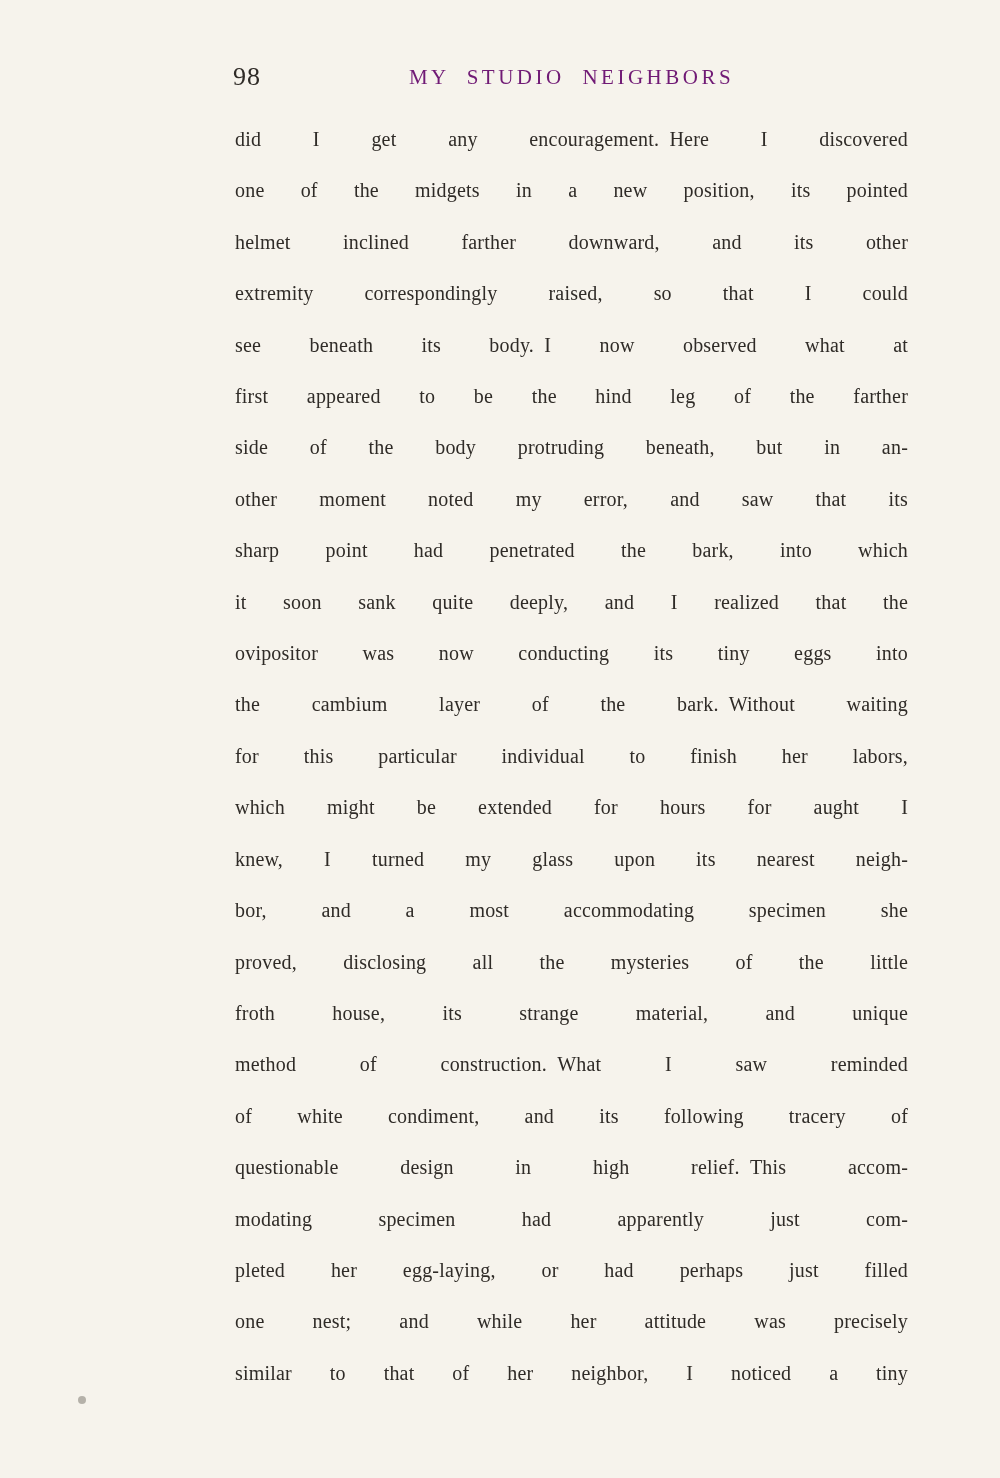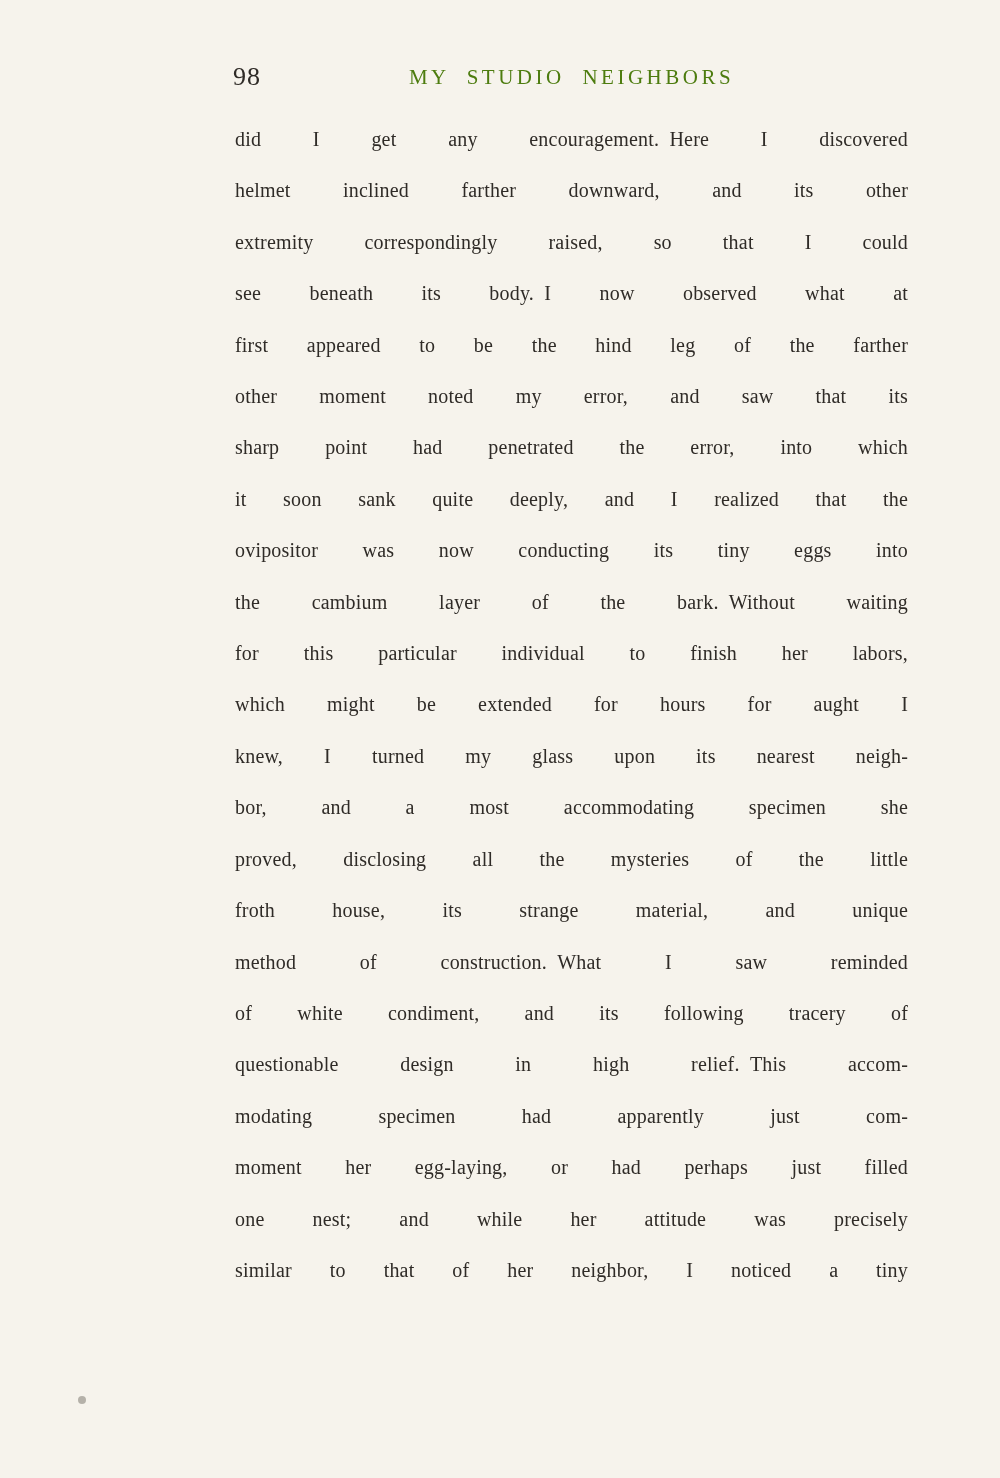--- a/index.html
+++ b/index.html
@@ -41,21 +41,21 @@
   }
   .running-title{
     position:absolute;
     left:0;
     right:0;
     top:3px;
     text-align:center;
     font-size:21px;
     letter-spacing:3.5px;
     word-spacing:9px;
-    color:#4d7c0f;
+    color:#701a75;
   }
   .body-text{
     font-size:20px;
     line-height:43.4px;
   }
   .line{
     text-align:justify;
     text-align-last:justify;
     white-space:nowrap;
     letter-spacing:0.2px;
@@ -75,38 +75,40 @@
 <body>
 
 <div class="page">
   <div class="text-column">
     <div class="page-header">
       <span class="page-number">98</span>
       <span class="running-title">MY STUDIO NEIGHBORS</span>
     </div>
     <div class="body-text">
         <div class="line">did I get any encouragement. Here I discovered</div>
+        <div class="line">one of the midgets in a new position, its pointed</div>
         <div class="line">helmet inclined farther downward, and its other</div>
         <div class="line">extremity correspondingly raised, so that I could</div>
         <div class="line">see beneath its body. I now observed what at</div>
         <div class="line">first appeared to be the hind leg of the farther</div>
+        <div class="line">side of the body protruding beneath, but in an-</div>
         <div class="line">other moment noted my error, and saw that its</div>
-        <div class="line">sharp point had penetrated the error, into which</div>
+        <div class="line">sharp point had penetrated the bark, into which</div>
         <div class="line">it soon sank quite deeply, and I realized that the</div>
         <div class="line">ovipositor was now conducting its tiny eggs into</div>
         <div class="line">the cambium layer of the bark. Without waiting</div>
         <div class="line">for this particular individual to finish her labors,</div>
         <div class="line">which might be extended for hours for aught I</div>
         <div class="line">knew, I turned my glass upon its nearest neigh-</div>
         <div class="line">bor, and a most accommodating specimen she</div>
         <div class="line">proved, disclosing all the mysteries of the little</div>
         <div class="line">froth house, its strange material, and unique</div>
         <div class="line">method of construction. What I saw reminded</div>
         <div class="line">of white condiment, and its following tracery of</div>
         <div class="line">questionable design in high relief. This accom-</div>
         <div class="line">modating specimen had apparently just com-</div>
-        <div class="line">moment her egg-laying, or had perhaps just filled</div>
+        <div class="line">pleted her egg-laying, or had perhaps just filled</div>
         <div class="line">one nest; and while her attitude was precisely</div>
         <div class="line">similar to that of her neighbor, I noticed a tiny</div>
       </div>
   </div>
   <div class="speck"></div>
 </div>
 
 </body></html>

